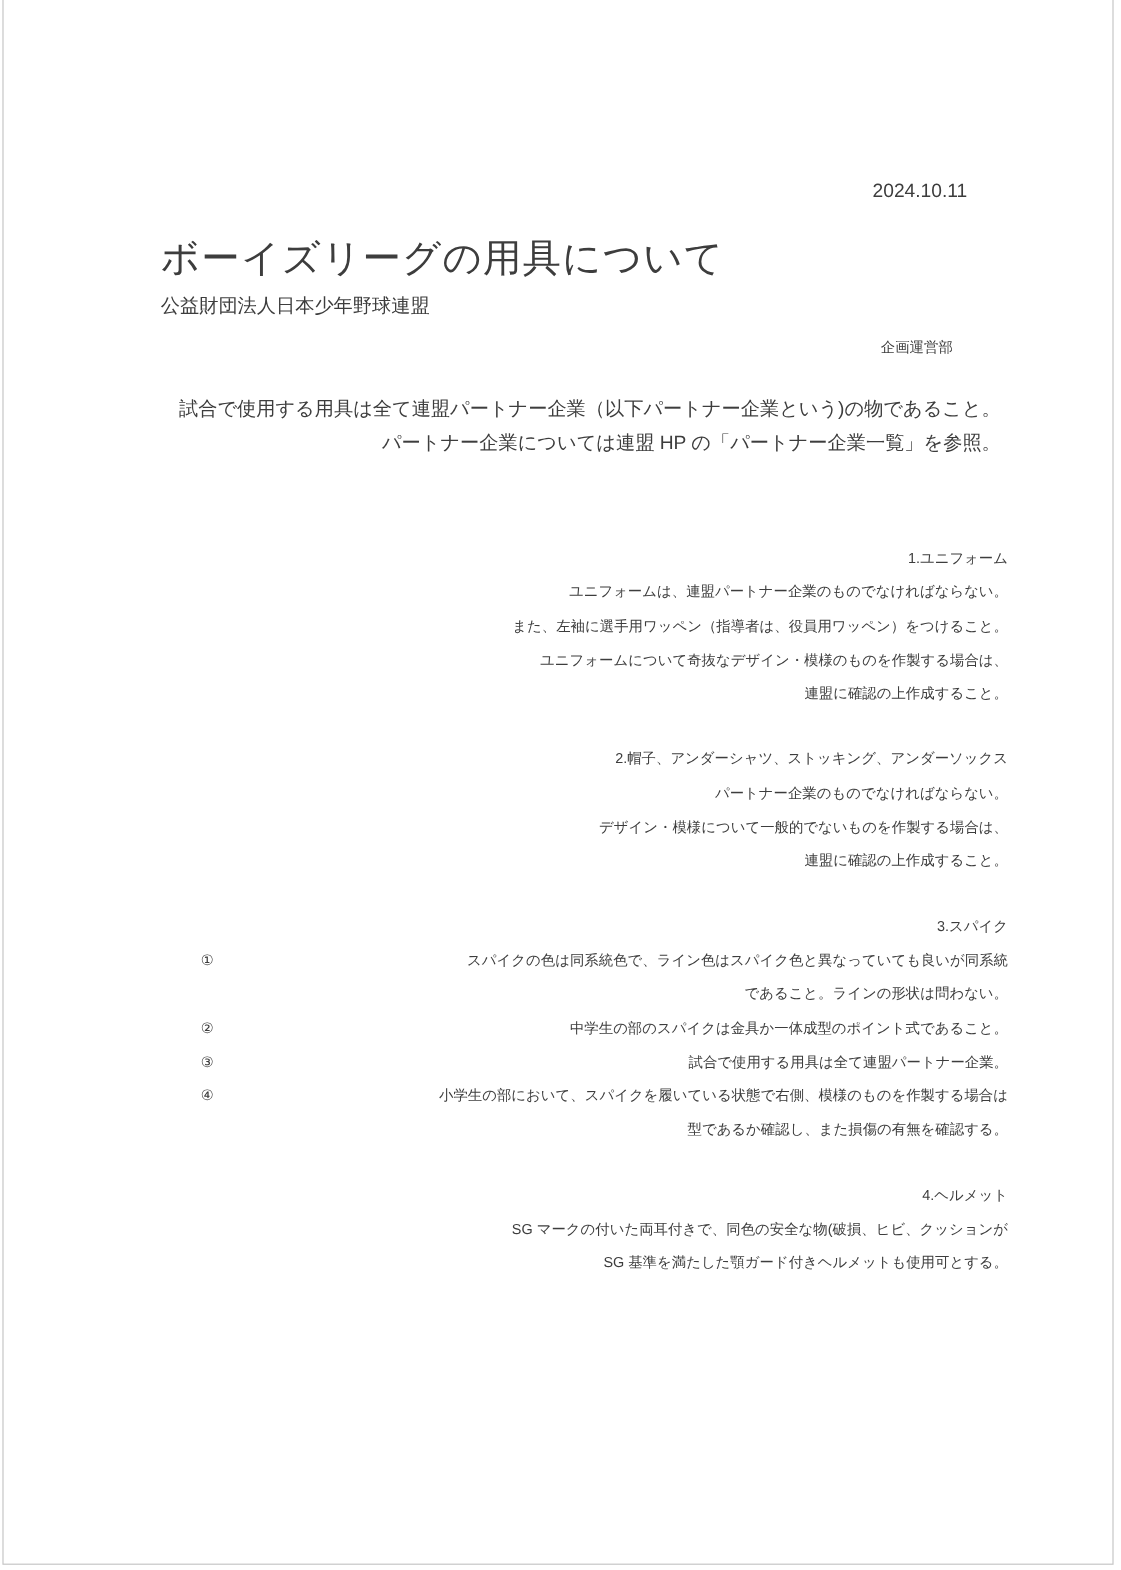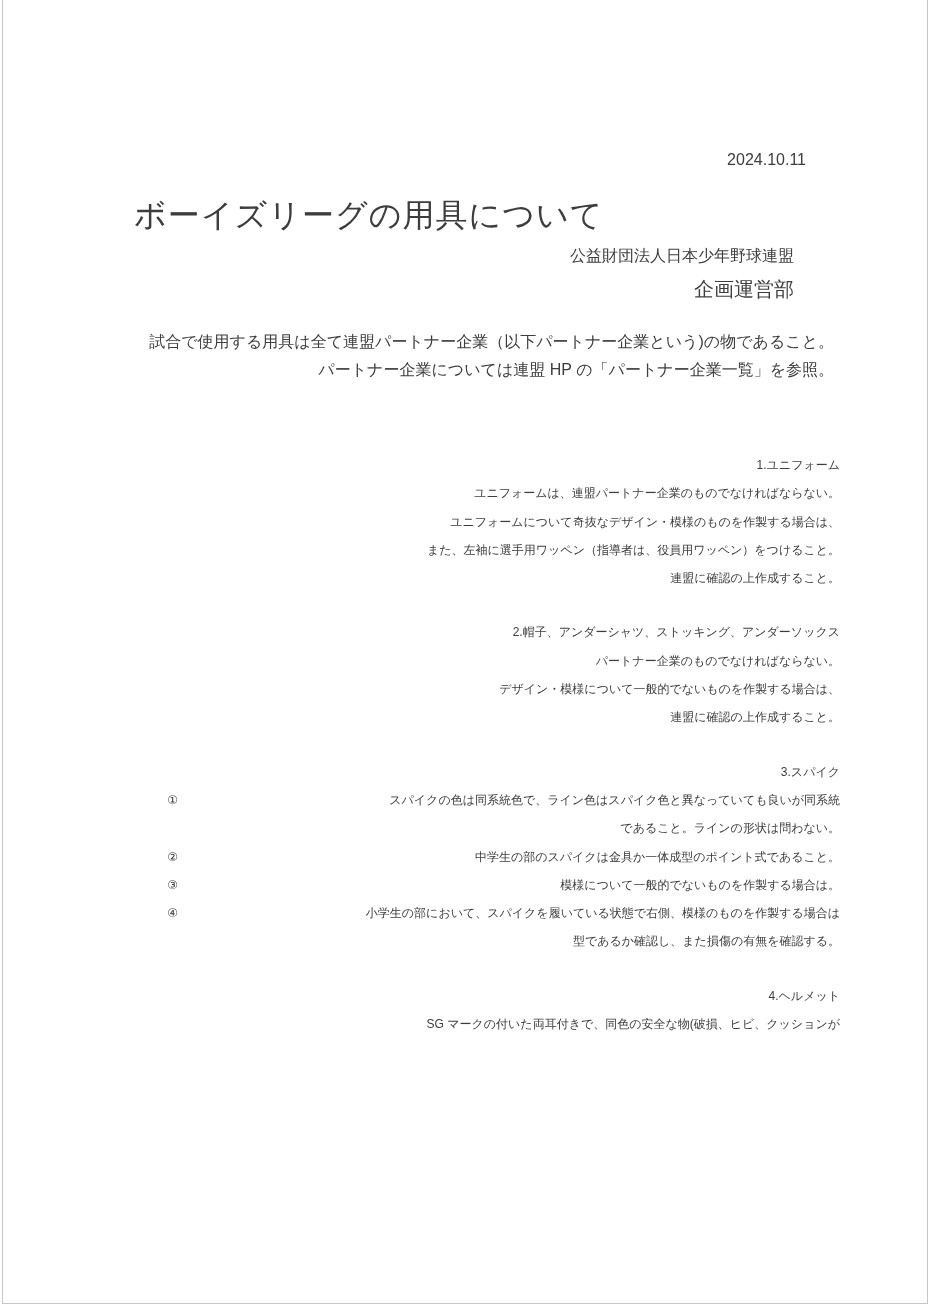--- a/index.html
+++ b/index.html
@@ -49,31 +49,31 @@
     line-height: 42px;
     font-weight: 400;
     letter-spacing: 1px;
     white-space: nowrap;
   }
   .org-line {
     position: absolute;
     top: 243px;
     left: 131px;
     width: 660px;
-    text-align: right;
+    text-align: left;
     font-size: 16px;
     line-height: 28px;
   }
   .dept-line {
     position: absolute;
     top: 276px;
     left: 131px;
     width: 660px;
     text-align: right;
-    font-size: 20px;
+    font-size: 12px;
     line-height: 28px;
   }
   .intro {
     position: absolute;
     top: 329px;
     left: 131px;
     width: 700px;
     font-size: 16px;
     line-height: 28.3px;
   }
@@ -124,22 +124,22 @@
     <div class="intro">
       <div class="intro-line">試合で使用する用具は全て連盟パートナー企業（以下パートナー企業という)の物であること。</div>
       <div class="intro-line">パートナー企業については連盟 HP の「パートナー企業一覧」を参照。</div>
     </div>
 
     <div class="sections">
 
       <div class="section">
         <div class="heading">1.ユニフォーム</div>
         <div class="sub-line">ユニフォームは、連盟パートナー企業のものでなければならない。</div>
+        <div class="sub-line">また、左袖に選手用ワッペン（指導者は、役員用ワッペン）をつけること。</div>
         <div class="sub-line">ユニフォームについて奇抜なデザイン・模様のものを作製する場合は、</div>
-        <div class="sub-line">また、左袖に選手用ワッペン（指導者は、役員用ワッペン）をつけること。</div>
         <div class="sub-line">連盟に確認の上作成すること。</div>
       </div>
 
       <div class="section">
         <div class="heading">2.帽子、アンダーシャツ、ストッキング、アンダーソックス</div>
         <div class="sub-line">パートナー企業のものでなければならない。</div>
         <div class="sub-line">デザイン・模様について一般的でないものを作製する場合は、</div>
         <div class="sub-line">連盟に確認の上作成すること。</div>
       </div>
 
@@ -157,33 +157,34 @@
         <div class="list-row">
           <span class="list-num">②</span>
           <div class="list-lines">
             <div>中学生の部のスパイクは金具か一体成型のポイント式であること。</div>
           </div>
         </div>
 
         <div class="list-row">
           <span class="list-num">③</span>
           <div class="list-lines">
-            <div>模様について一般的でないものを作製する場合は。</div>
+            <div>試合で使用する用具は全て連盟パートナー企業。</div>
           </div>
         </div>
 
         <div class="list-row">
           <span class="list-num">④</span>
           <div class="list-lines">
             <div>小学生の部において、スパイクを履いている状態で右側、模様のものを作製する場合は</div>
             <div>型であるか確認し、また損傷の有無を確認する。</div>
           </div>
         </div>
       </div>
 
       <div class="section">
         <div class="heading">4.ヘルメット</div>
         <div class="sub-line">SG マークの付いた両耳付きで、同色の安全な物(破損、ヒビ、クッションが</div>
+        <div class="sub-line">SG 基準を満たした顎ガード付きヘルメットも使用可とする。</div>
       </div>
 
     </div>
   </div>
 </div>
 
 </body></html>

